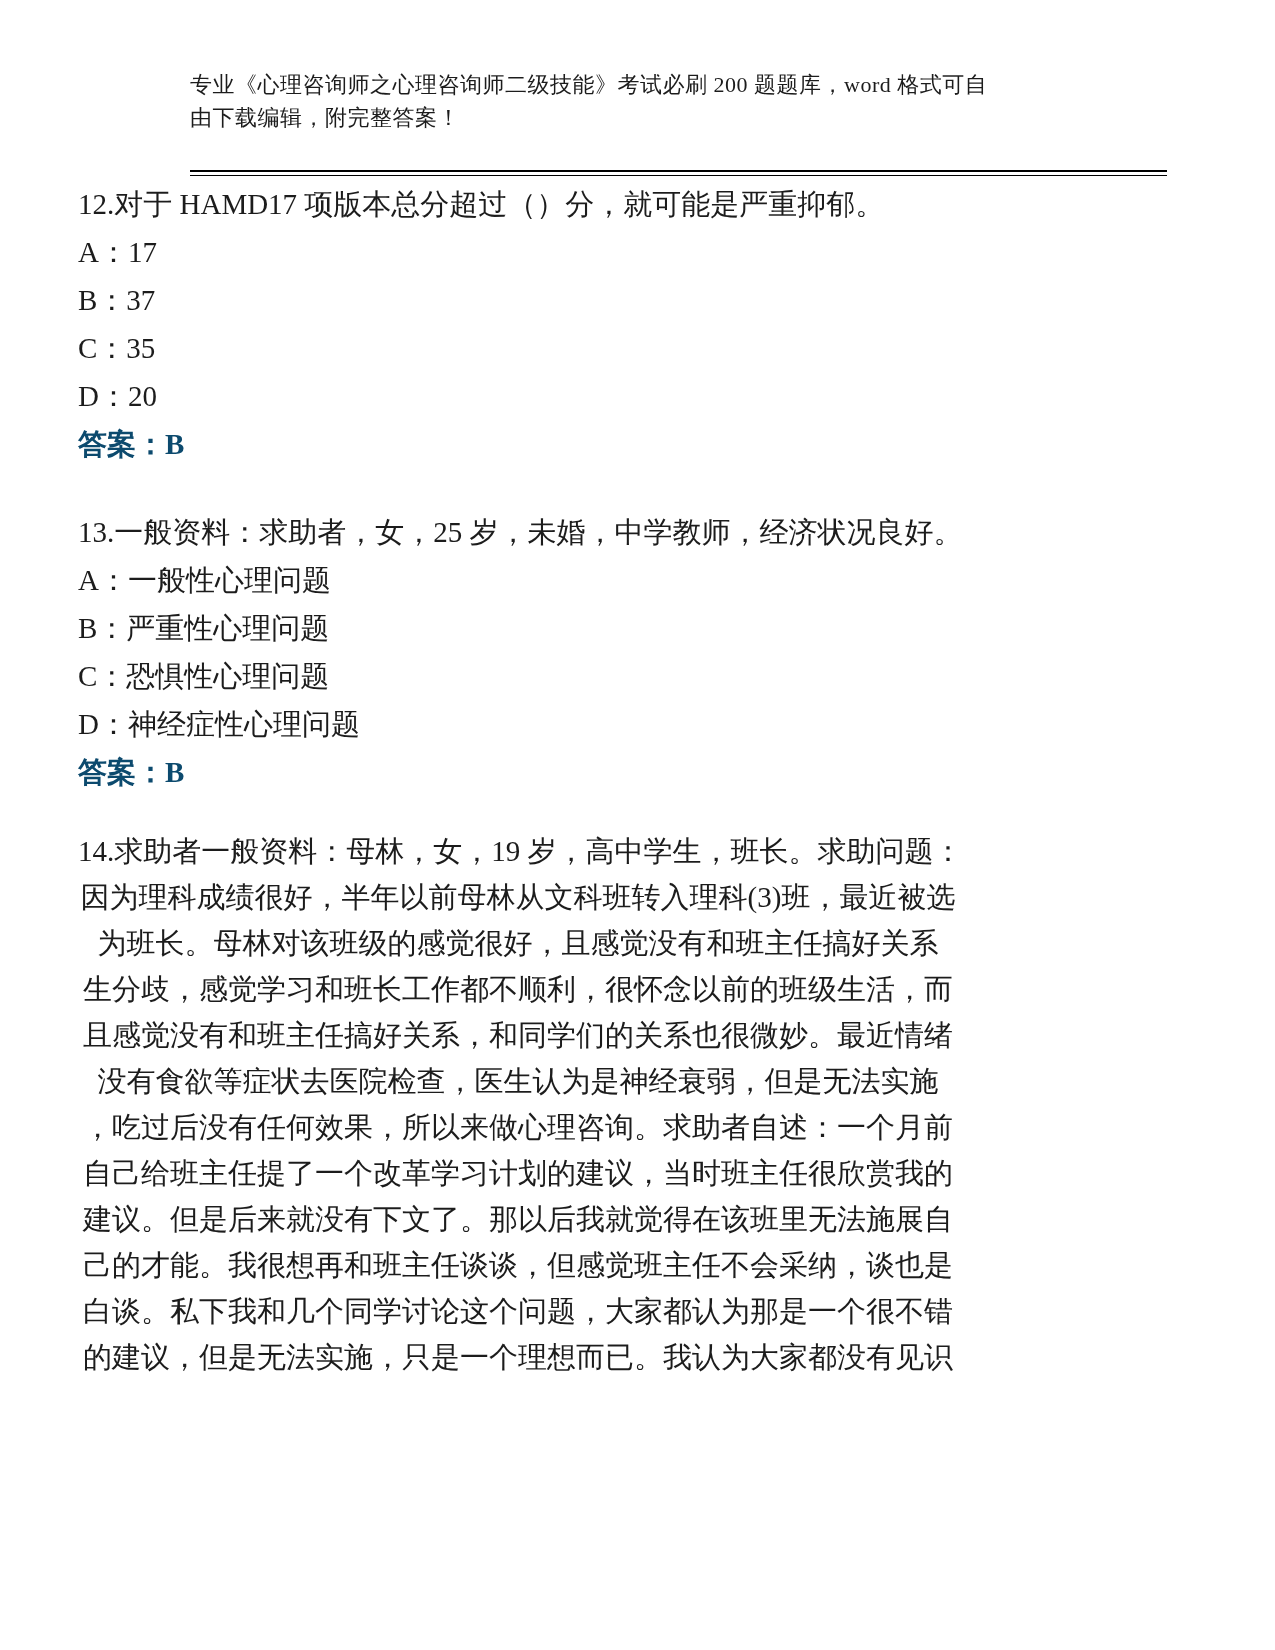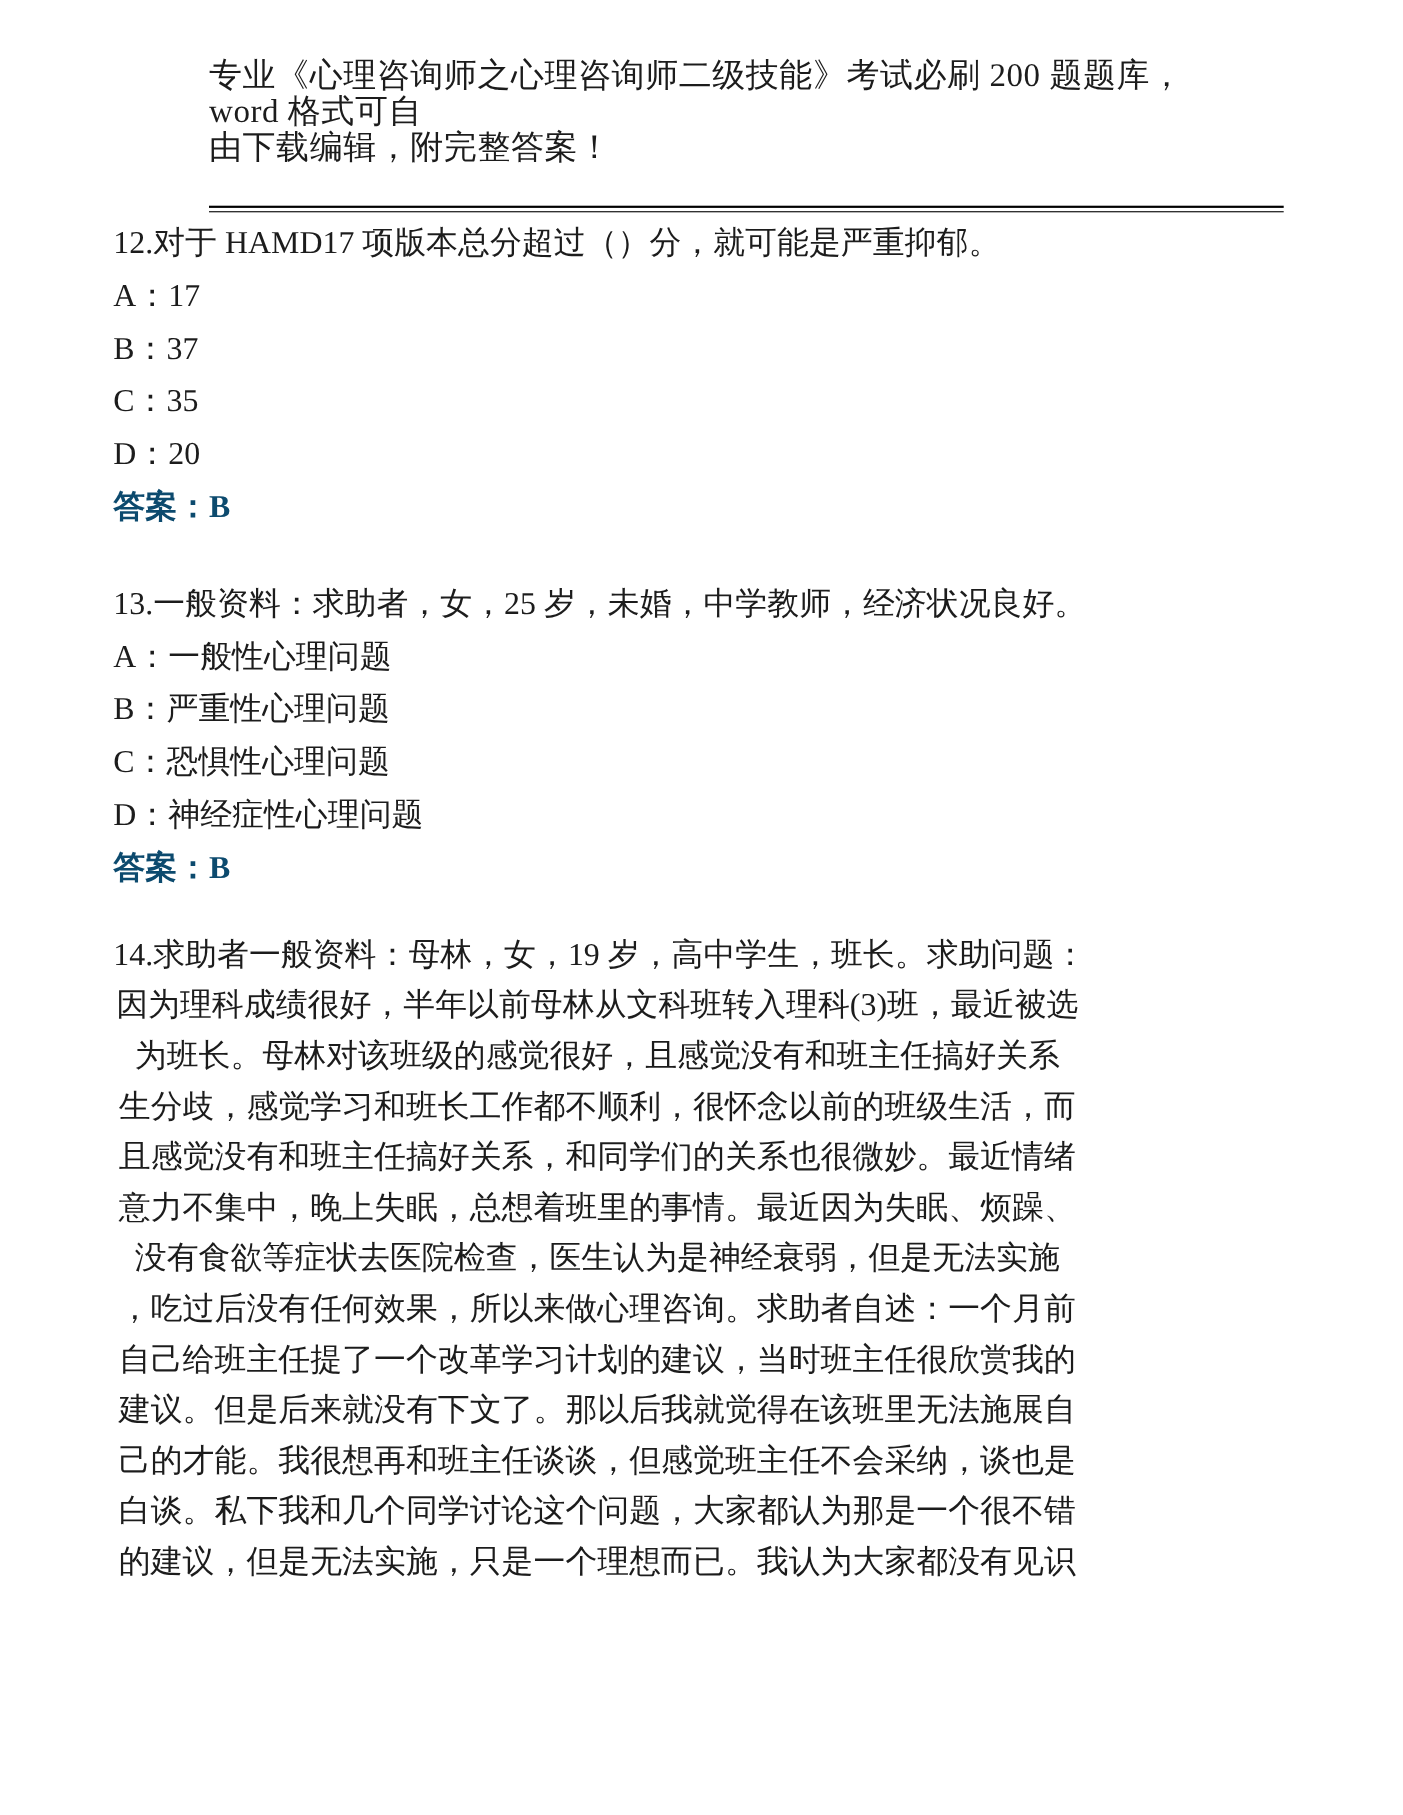--- a/index.html
+++ b/index.html
@@ -6,36 +6,36 @@
   body {
     width: 1275px;
     height: 1650px;
     background: #ffffff;
     color: #1c1c1c;
     font-family: "Liberation Serif", "DejaVu Serif", serif;
     overflow: hidden;
   }
   .page { width: 1275px; height: 1650px; position: relative; }
   .doc-header {
-    padding-top: 52px;
+    padding-top: 68px;
     margin-left: 190px;
     width: 900px;
-    font-size: 30px;
+    font-size: 22px;
     line-height: 33px;
     letter-spacing: 0.5px;
   }
   .header-rule {
     margin: 36px 0 0 190px;
     width: 977px;
     height: 3px;
     border-top: 2px solid #000000;
     border-bottom: 1px solid #000000;
   }
   .content {
-    margin-left: 103px;
+    margin-left: 78px;
     width: 880px;
     font-size: 29px;
   }
   .q-block .line { line-height: 48px; white-space: nowrap; }
   .q-block-12 { margin-top: 4px; }
   .q-block-13 { margin-top: 40px; }
   .q-block-14 { margin-top: 32px; text-align: center; }
   .q-block-14 .line { line-height: 46px; white-space: nowrap; }
   .answer-line {
     font-family: Liberation Serif, serif;
@@ -74,21 +74,20 @@
       <div class="line">D：神经症性心理问题</div>
       <div class="line answer-line">答案：B</div>
     </div>
 
     <div class="q-block q-block-14">
       <div class="line">14.求助者一般资料：母林，女，19 岁，高中学生，班长。求助问题：</div>
       <div class="line">因为理科成绩很好，半年以前母林从文科班转入理科(3)班，最近被选</div>
       <div class="line">为班长。母林对该班级的感觉很好，且感觉没有和班主任搞好关系</div>
       <div class="line">生分歧，感觉学习和班长工作都不顺利，很怀念以前的班级生活，而</div>
       <div class="line">且感觉没有和班主任搞好关系，和同学们的关系也很微妙。最近情绪</div>
-      <div class="line">意力不集中，晚上失眠，总想着班里的事情。最近因为失眠、烦躁、</div>
       <div class="line">没有食欲等症状去医院检查，医生认为是神经衰弱，但是无法实施</div>
       <div class="line">，吃过后没有任何效果，所以来做心理咨询。求助者自述：一个月前</div>
       <div class="line">自己给班主任提了一个改革学习计划的建议，当时班主任很欣赏我的</div>
       <div class="line">建议。但是后来就没有下文了。那以后我就觉得在该班里无法施展自</div>
       <div class="line">己的才能。我很想再和班主任谈谈，但感觉班主任不会采纳，谈也是</div>
       <div class="line">白谈。私下我和几个同学讨论这个问题，大家都认为那是一个很不错</div>
       <div class="line">的建议，但是无法实施，只是一个理想而已。我认为大家都没有见识</div>
     </div>
 
   </div>

